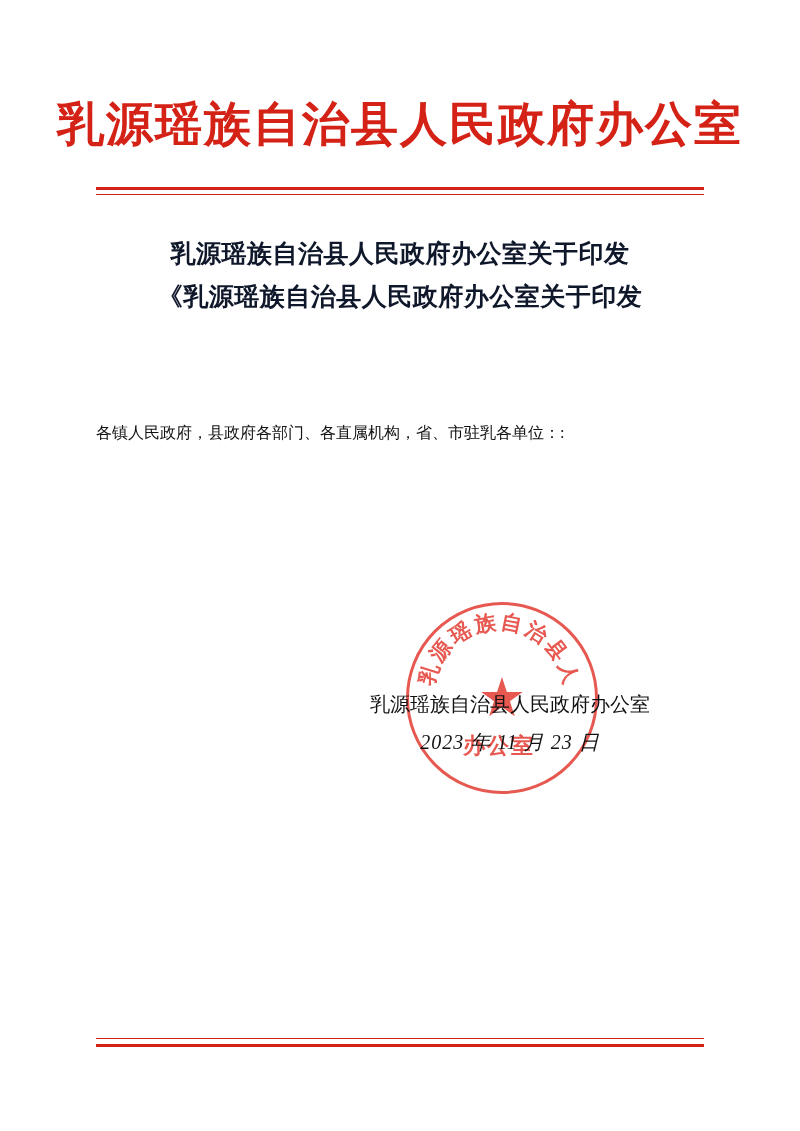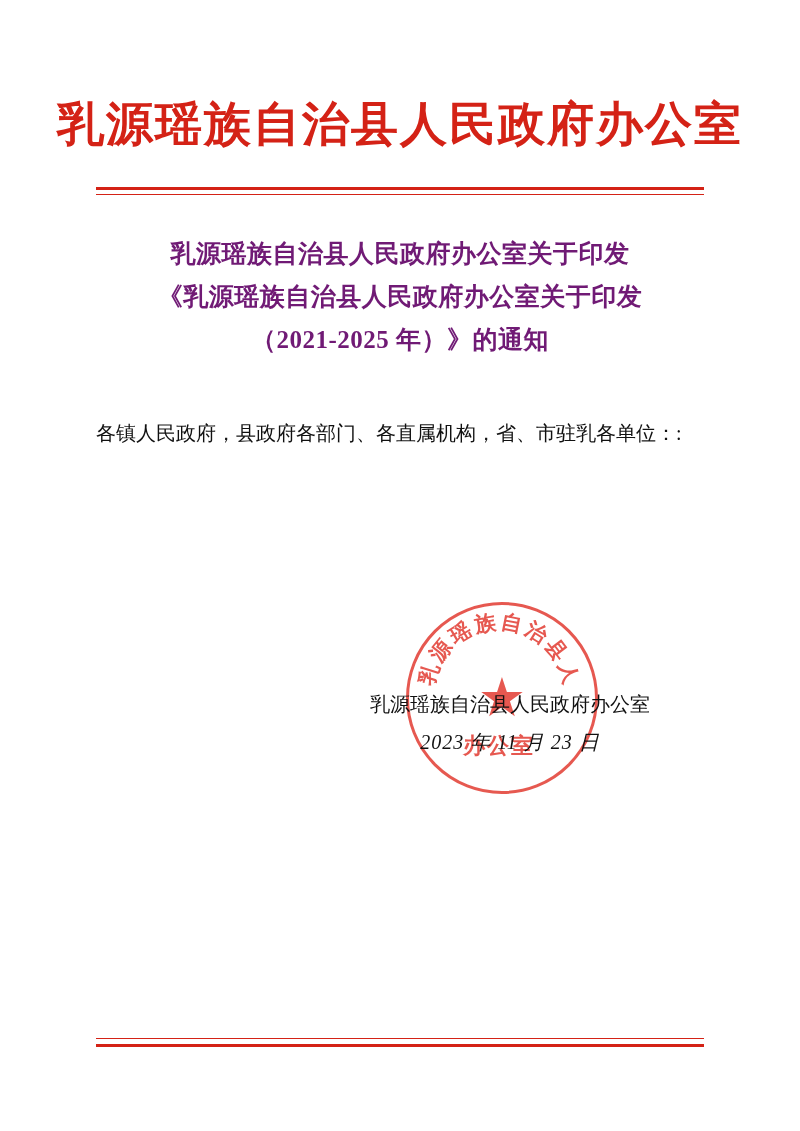--- a/index.html
+++ b/index.html
@@ -61,34 +61,34 @@
   
   .doc-title {
     position: absolute;
     left: 110px;
     right: 110px;
     top: 232px;
     text-align: center;
     font-weight: bold;
     font-size: 25px;
     line-height: 43px;
-    color: #701a75;
+    color: #0f172a;
     letter-spacing: 0.5px;
   }
   .doc-title div {
     white-space: nowrap;
   }
 
   
   .body-block {
     position: absolute;
     left: 96px;
     right: 96px;
     top: 415px;
-    font-size: 20px;
+    font-size: 16px;
     line-height: 36px;
     color: #111;
   }
   .addressee {
     text-indent: 0;
     margin-bottom: 2px;
   }
   .para {
     text-indent: 2em;
     text-align: justify;
@@ -163,21 +163,20 @@
   <div class="letterhead">
     <div class="letterhead-title">乳源瑶族自治县人民政府办公室</div>
   </div>
 
   <div class="rule-thick"></div>
   <div class="rule-thin"></div>
 
   <div class="doc-title">
     <div>乳源瑶族自治县人民政府办公室关于印发</div>
     <div>《乳源瑶族自治县人民政府办公室关于印发</div>
-    <div>（2021-2025 年）》的通知</div>
   </div>
 
   <div class="body-block">
     <div class="addressee">各镇人民政府，县政府各部门、各直属机构，省、市驻乳各单位：:</div>
   </div>
 
   <div class="seal">
     <svg width="180" height="180" viewBox="0 0 180 180" aria-hidden="true">
       <defs>
         <path id="sealArc" d="M 90,168 m -72,0 a 72,72 0 1,1 144,0 a 72,72 0 1,1 -144,0" fill="none"></path>

